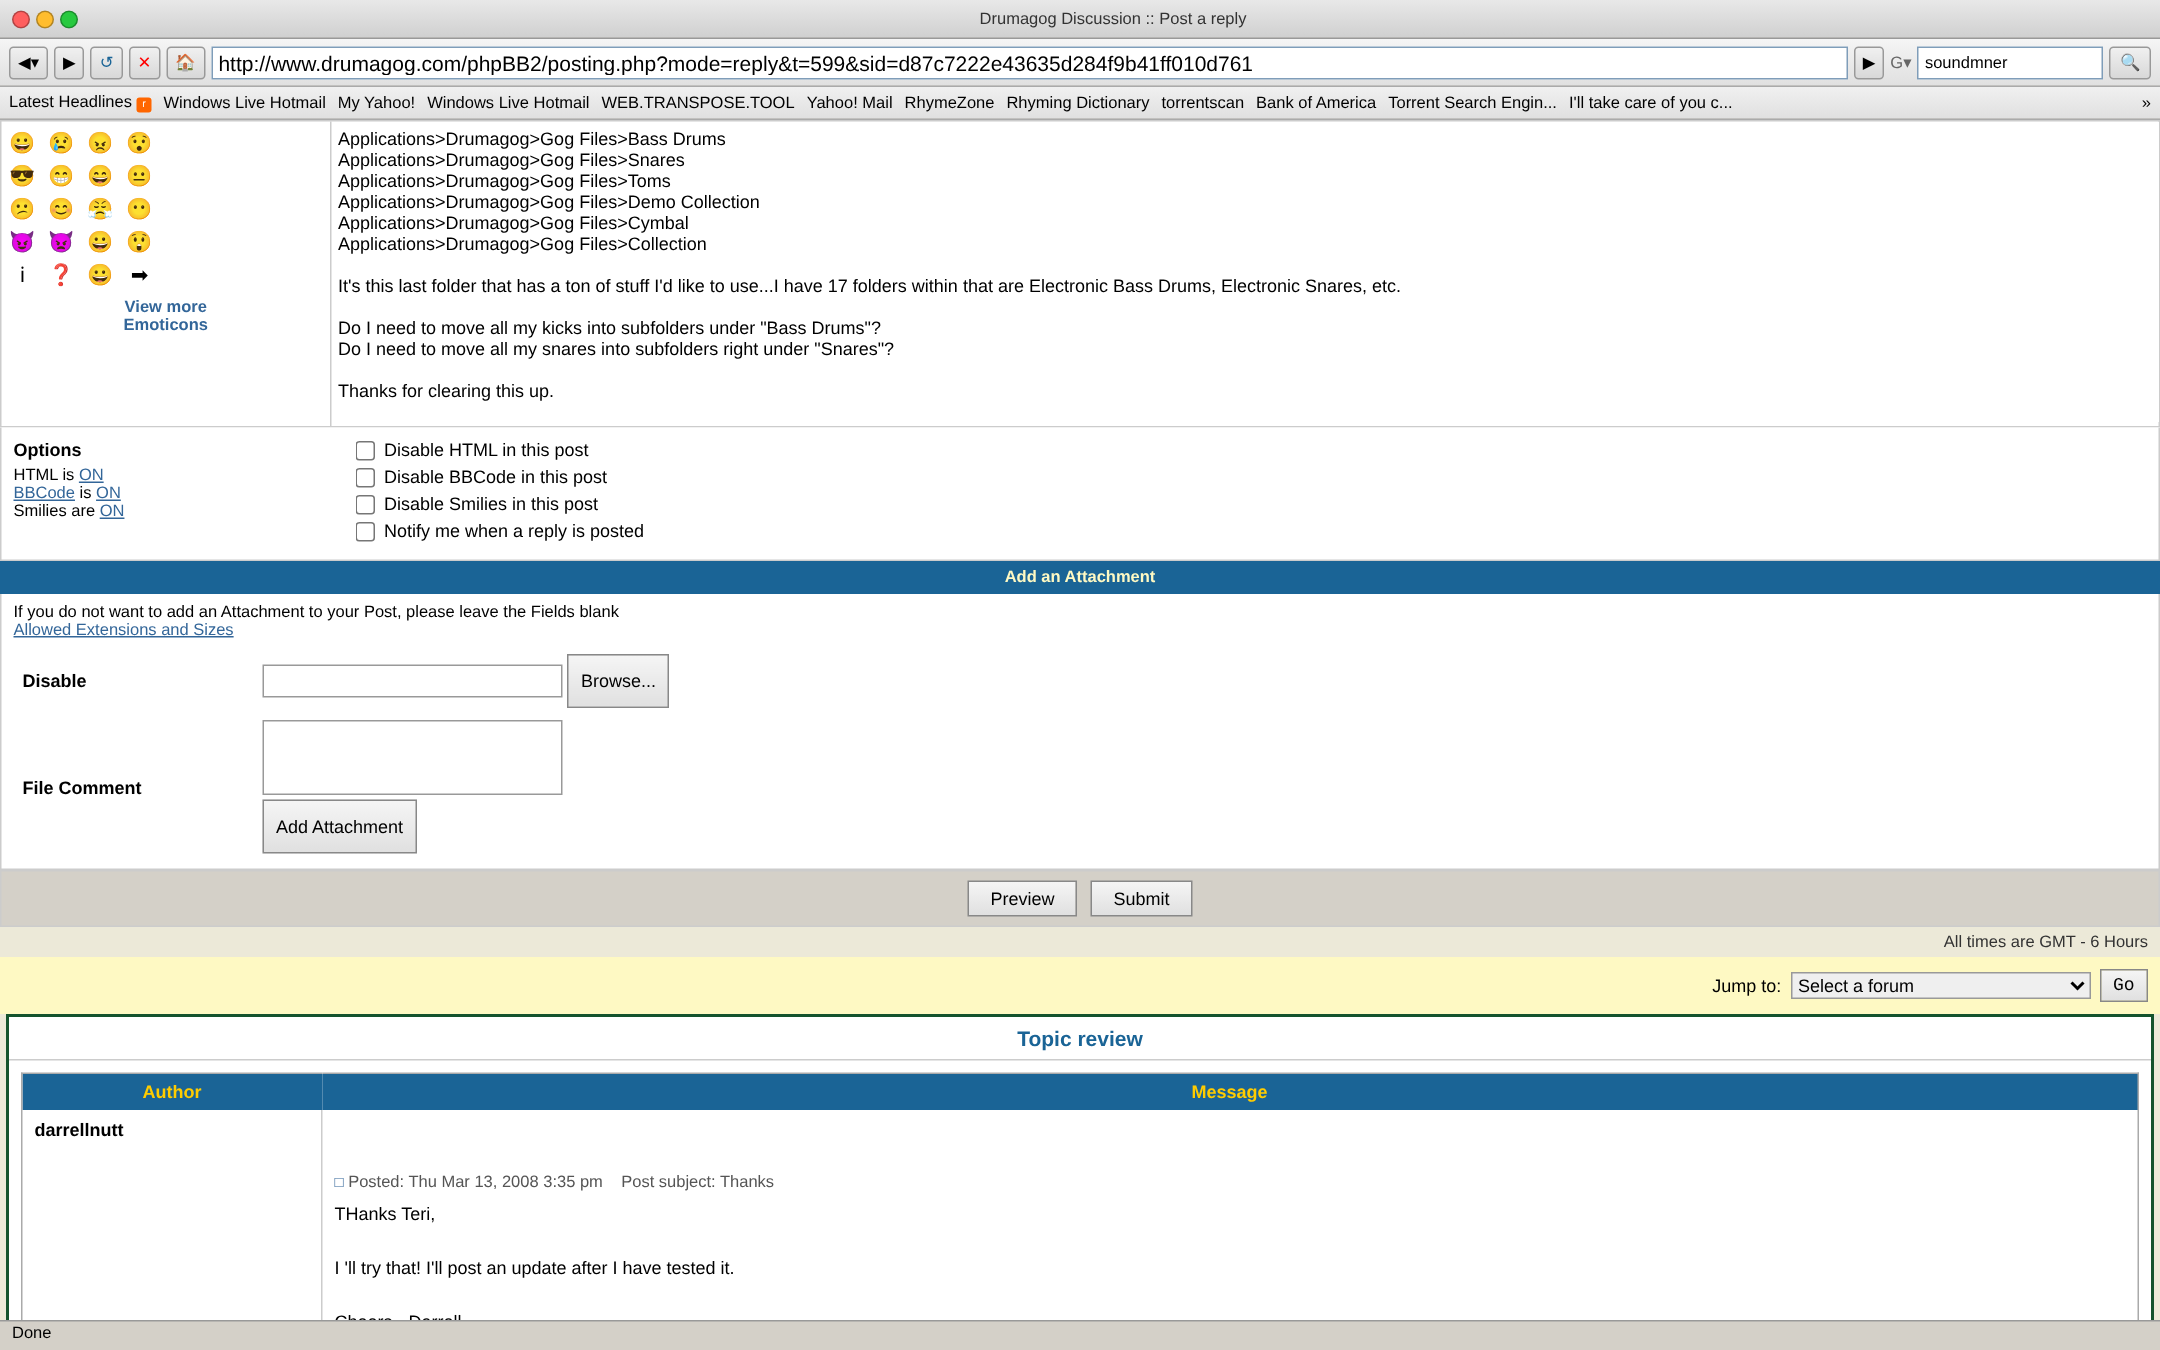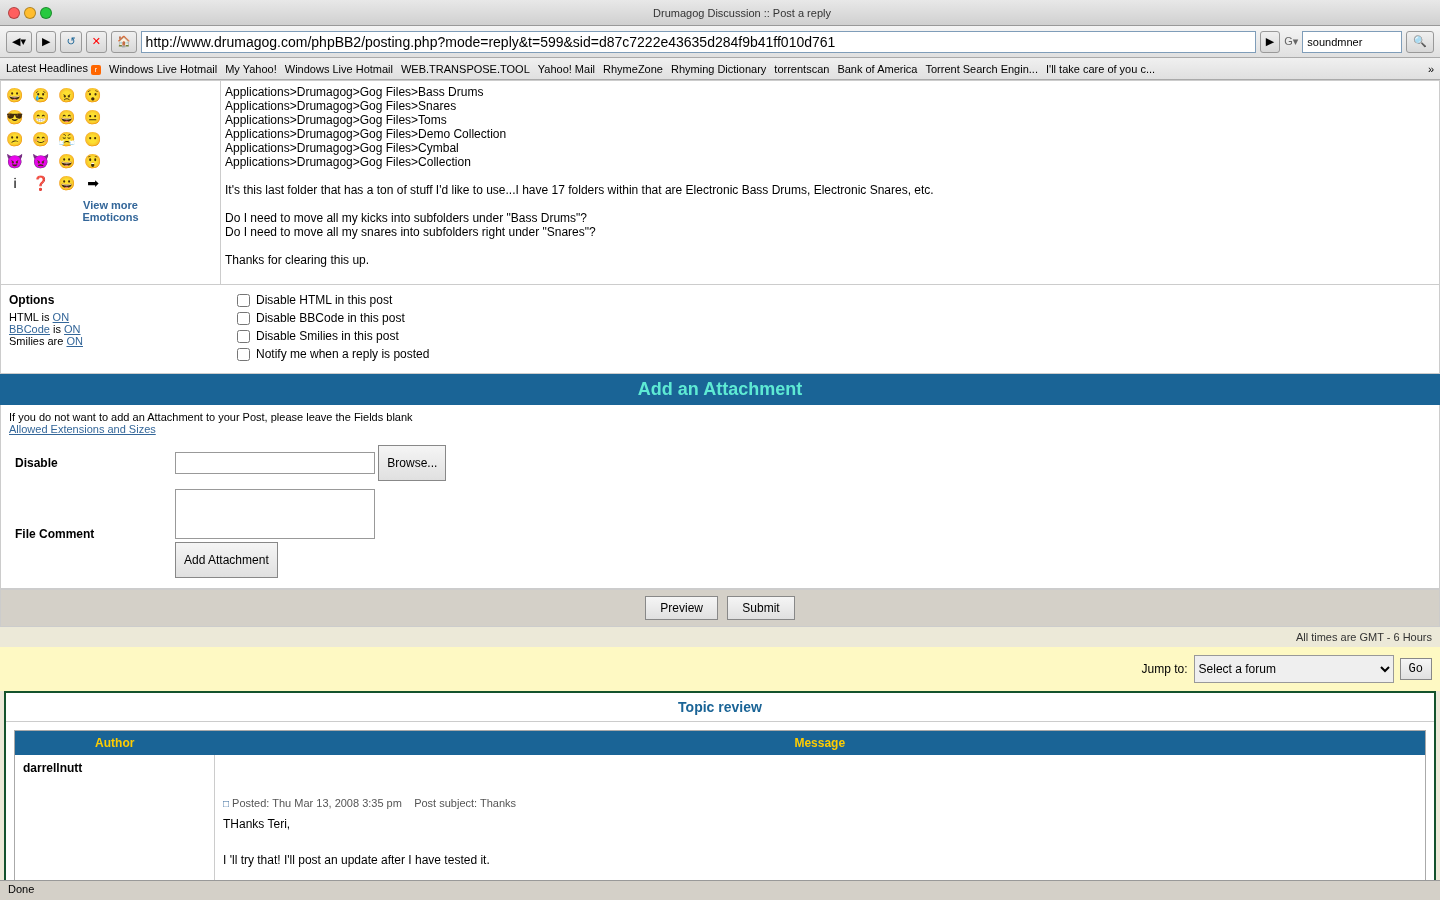--- a/index.html
+++ b/index.html
@@ -55,21 +55,21 @@
       height: 22px;
       padding: 2px 4px;
       font-size: 14px;
       background: white;
     }
     .search-box {
       border: 1px solid #7f9db9;
       height: 22px;
       padding: 2px 4px;
       font-size: 11px;
-      width: 100px;
+      width: 124px;
       background: white;
     }
     .go-btn {
       background: linear-gradient(to bottom, #f0f0f0, #d8d8d8);
       border: 1px solid #999;
       border-radius: 3px;
       padding: 2px 6px;
       font-size: 11px;
       cursor: pointer;
       height: 22px;
@@ -177,25 +177,25 @@
     .checkbox-row {
       display: flex; align-items: center; gap: 6px;
       margin-bottom: 4px;
       font-size: 12px;
     }
     .checkbox-row input[type=checkbox] { width: 13px; height: 13px; }
 
     
     .attachment-header {
       background: #1a6496;
-      color: #5eead4;
+      color: #fef9c3;
       font-weight: bold;
       text-align: center;
       padding: 5px;
-      font-size: 18px;
+      font-size: 11px;
     }
     .attachment-section {
       border: 1px solid #ccc;
       border-top: none;
       background: white;
       padding: 6px 8px;
     }
     .attachment-note {
       font-size: 11px; margin-bottom: 6px;
     }
@@ -267,21 +267,21 @@
       padding: 8px;
       text-align: right;
       display: flex;
       align-items: center;
       justify-content: flex-end;
       gap: 6px;
       font-size: 12px;
       background: #fef9c3;
     }
     .jump-select {
-      height: 28px;
+      height: 18px;
       font-size: 12px;
       border: 1px solid #999;
       width: 200px;
     }
     .jump-go-btn {
       background: linear-gradient(to bottom, #f5f5f5, #e0e0e0);
       border: 1px solid #888;
       padding: 2px 8px;
       font-size: 12px;
       cursor: pointer;

